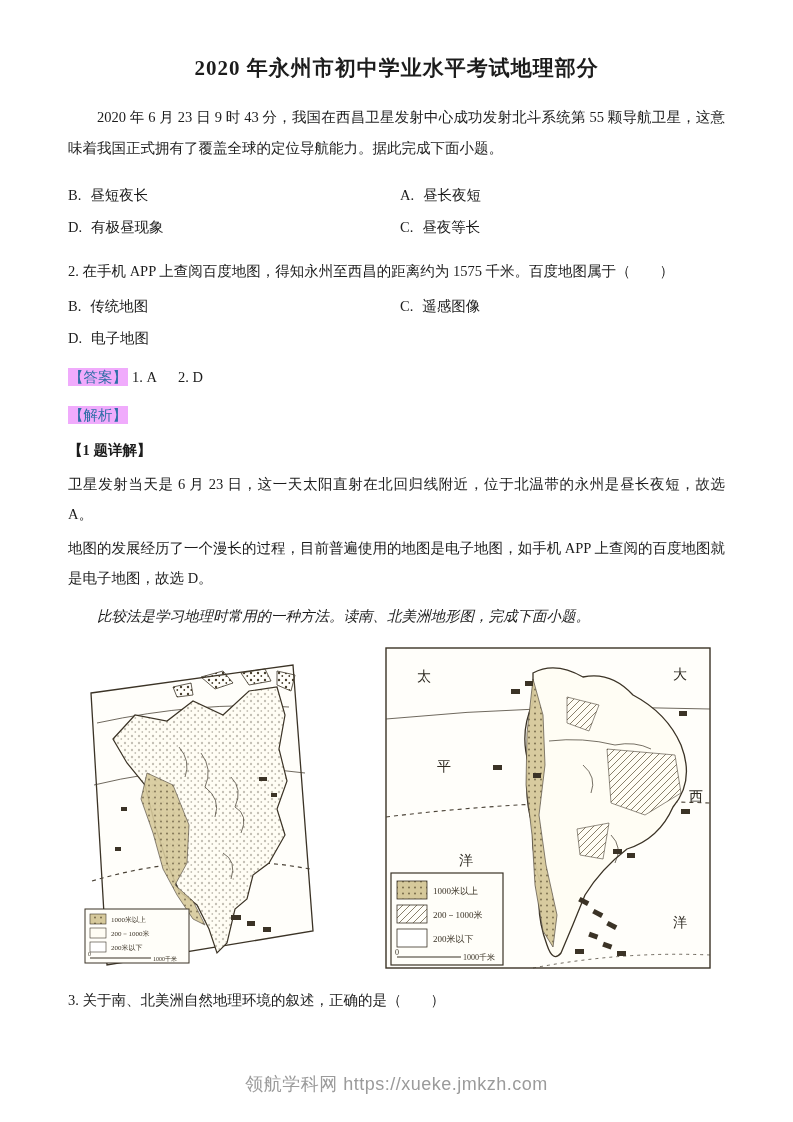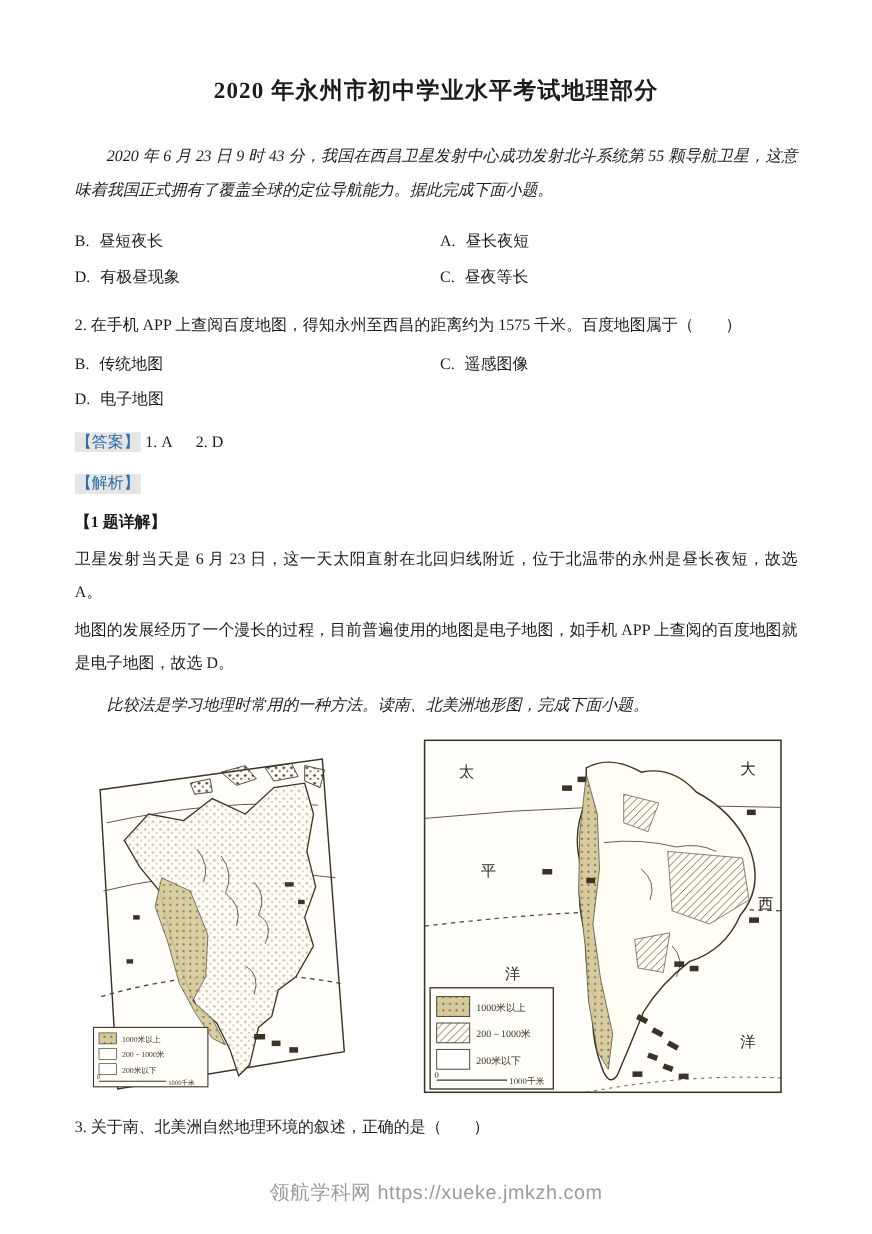--- a/index.html
+++ b/index.html
@@ -8,45 +8,44 @@
     width:793px;height:1122px;
     margin:0 auto;
     background:#ffffff;
     font-family:"Liberation Serif","DejaVu Serif",serif;
     color:#1c1c1c;
     font-size:14.5px;
     overflow:hidden;
   }
   .content{padding:0 68px;}
   .doc-title{
-    margin:68px 0 0 0;
+    margin:54px 0 0 0;
     text-align:center;
     font-size:21px;
     font-weight:bold;
     letter-spacing:1px;
   }
   .intro{
-    margin-top:31px;
+    margin-top:20px;
     line-height:31px;
     text-indent:2em;
     text-align:justify;
-    font-style:italic;
   }
   .stem{margin-top:13px;line-height:30px;}
   .opts{
     display:grid;
     grid-template-columns:332px 1fr;
     line-height:32px;
     margin-top:4px;
   }
   .opt .optlabel{margin-right:9px;}
   .ansline{margin-top:8px;line-height:30px;}
   .marker{
     color:#2e6ea6;
-    background:#e5e5e5;
+    background:#f0abfc;
     padding:1px 1px;
   }
   .bmarker{font-weight:bold;}
   .ansval{white-space:pre-wrap;margin-left:4px;}
   .expl-line{margin-top:6px;line-height:29px;}
   .expl-text{margin-top:4px;line-height:30px;text-align:justify;}
   .passage2{
     margin-top:8px;
     line-height:30px;
     text-indent:2em;

